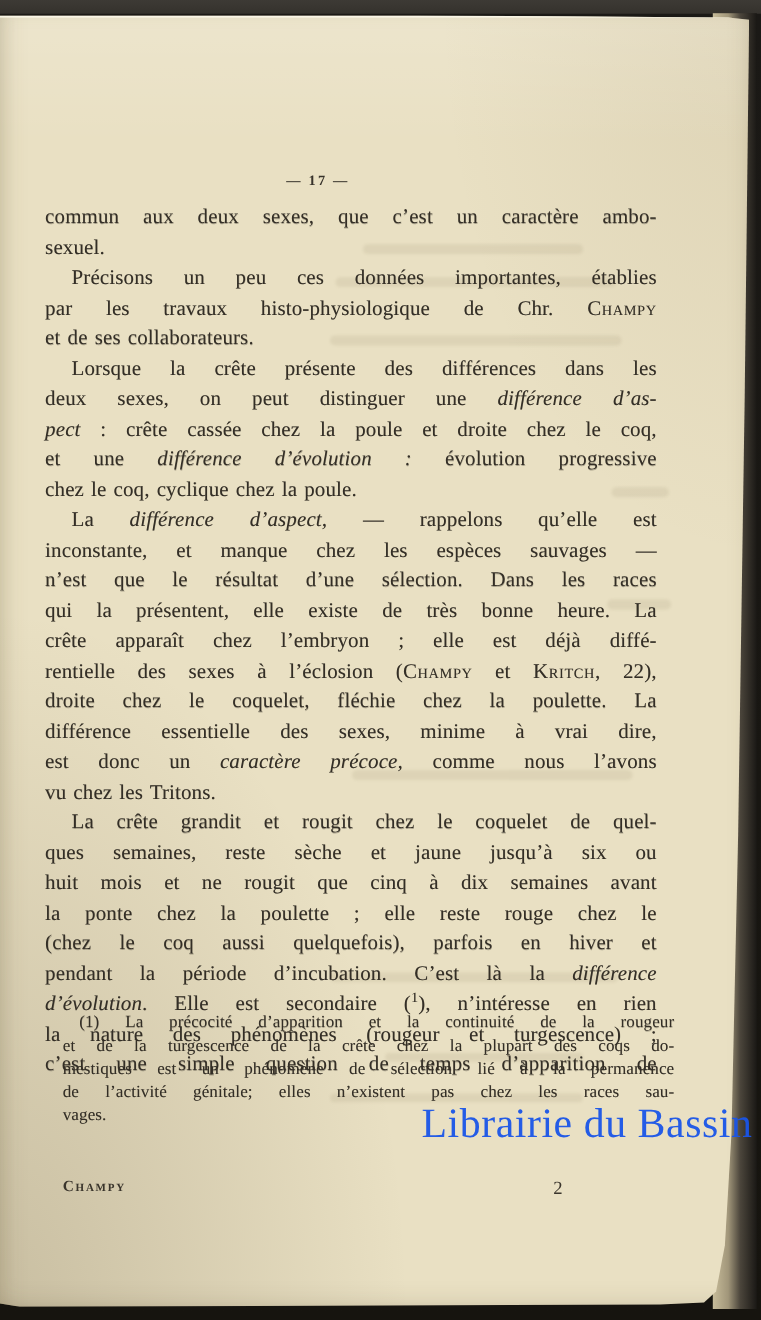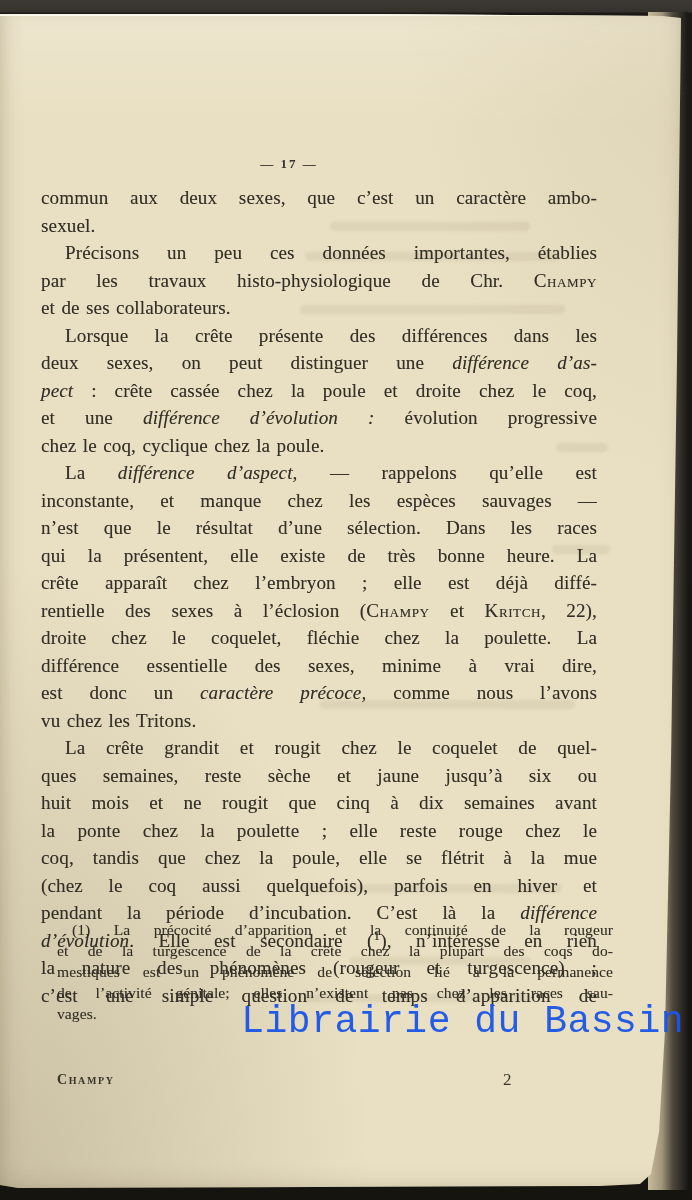--- a/index.html
+++ b/index.html
@@ -45,21 +45,21 @@
   .sup{vertical-align:super;font-size:.68em;line-height:0;}
   .pagefooter{position:absolute;top:1070px;left:57px;width:556px;height:22px;color:#3a352c;}
   .author{position:absolute;left:0;top:2px;font-variant:small-caps;font-weight:700;
     font-size:14px;letter-spacing:1.6px;}
   .pnum{position:absolute;left:446px;top:0;font-size:17px;}
   
   .ghost{position:absolute;height:9px;border-radius:5px;background:#8a7c5c;
     opacity:.12;filter:blur(1.6px);}
   
   .watermark{position:absolute;top:1000px;right:8px;
-    font-family:Liberation Mono, monospace;font-size:38px;font-weight:400;
+    font-family:Liberation Serif, serif;font-size:38px;font-weight:400;
     letter-spacing:.5px;opacity:.95;white-space:nowrap;}
 </style>
 </head>
 <body>
 
 <div class="photo">
   <div class="backdrop"></div>
   <div class="edge-strip"></div>
 
   <div class="page">
@@ -103,21 +103,20 @@
           <div class="line"><span>droite chez le coquelet, fléchie chez la poulette. La</span></div>
           <div class="line"><span>différence essentielle des sexes, minime à vrai dire,</span></div>
           <div class="line"><span>est donc un </span><span class="it">caractère précoce,</span><span> comme nous l’avons</span></div>
           <div class="line endleft"><span>vu chez les Tritons.</span></div>
         </div>
         <div>
           <div class="line indent"><span>La crête grandit et rougit chez le coquelet de quel-</span></div>
           <div class="line"><span>ques semaines, reste sèche et jaune jusqu’à six ou</span></div>
           <div class="line"><span>huit mois et ne rougit que cinq à dix semaines avant</span></div>
           <div class="line"><span>la ponte chez la poulette ; elle reste rouge chez le</span></div>
-          <div class="line"><span>coq, tandis que chez la poule, elle se flétrit à la mue</span></div>
           <div class="line"><span>(chez le coq aussi quelquefois), parfois en hiver et</span></div>
           <div class="line"><span>pendant la période d’incubation. C’est là la </span><span class="it">différence</span></div>
           <div class="line"><span class="it">d’évolution</span><span>. Elle est secondaire (</span><span class="sup">1</span><span>), n’intéresse en rien</span></div>
           <div class="line"><span>la nature des phénomènes (rougeur et turgescence) ;</span></div>
           <div class="line"><span>c’est une simple question de temps d’apparition de</span></div>
         </div>
       </div>
 
     <div class="footnote">
         <div>

